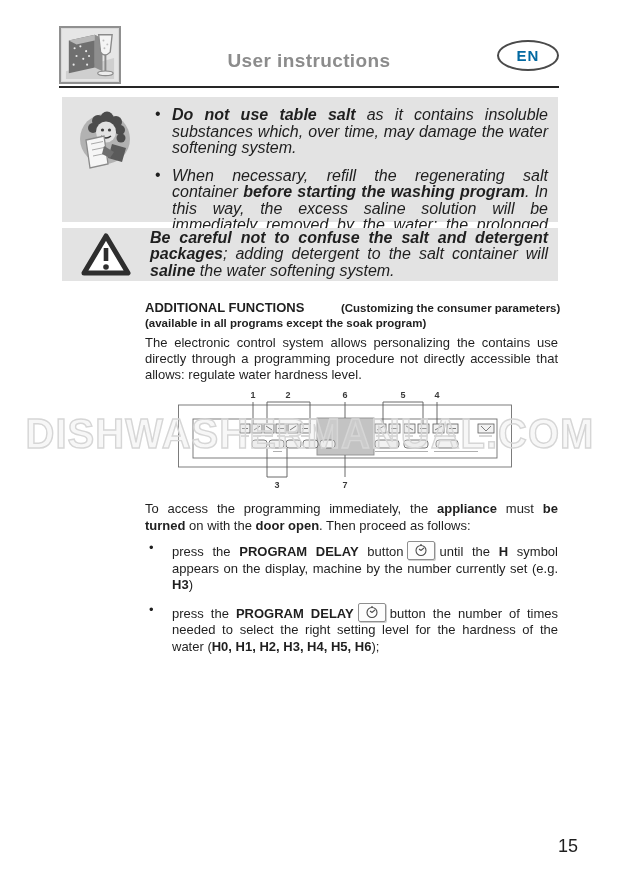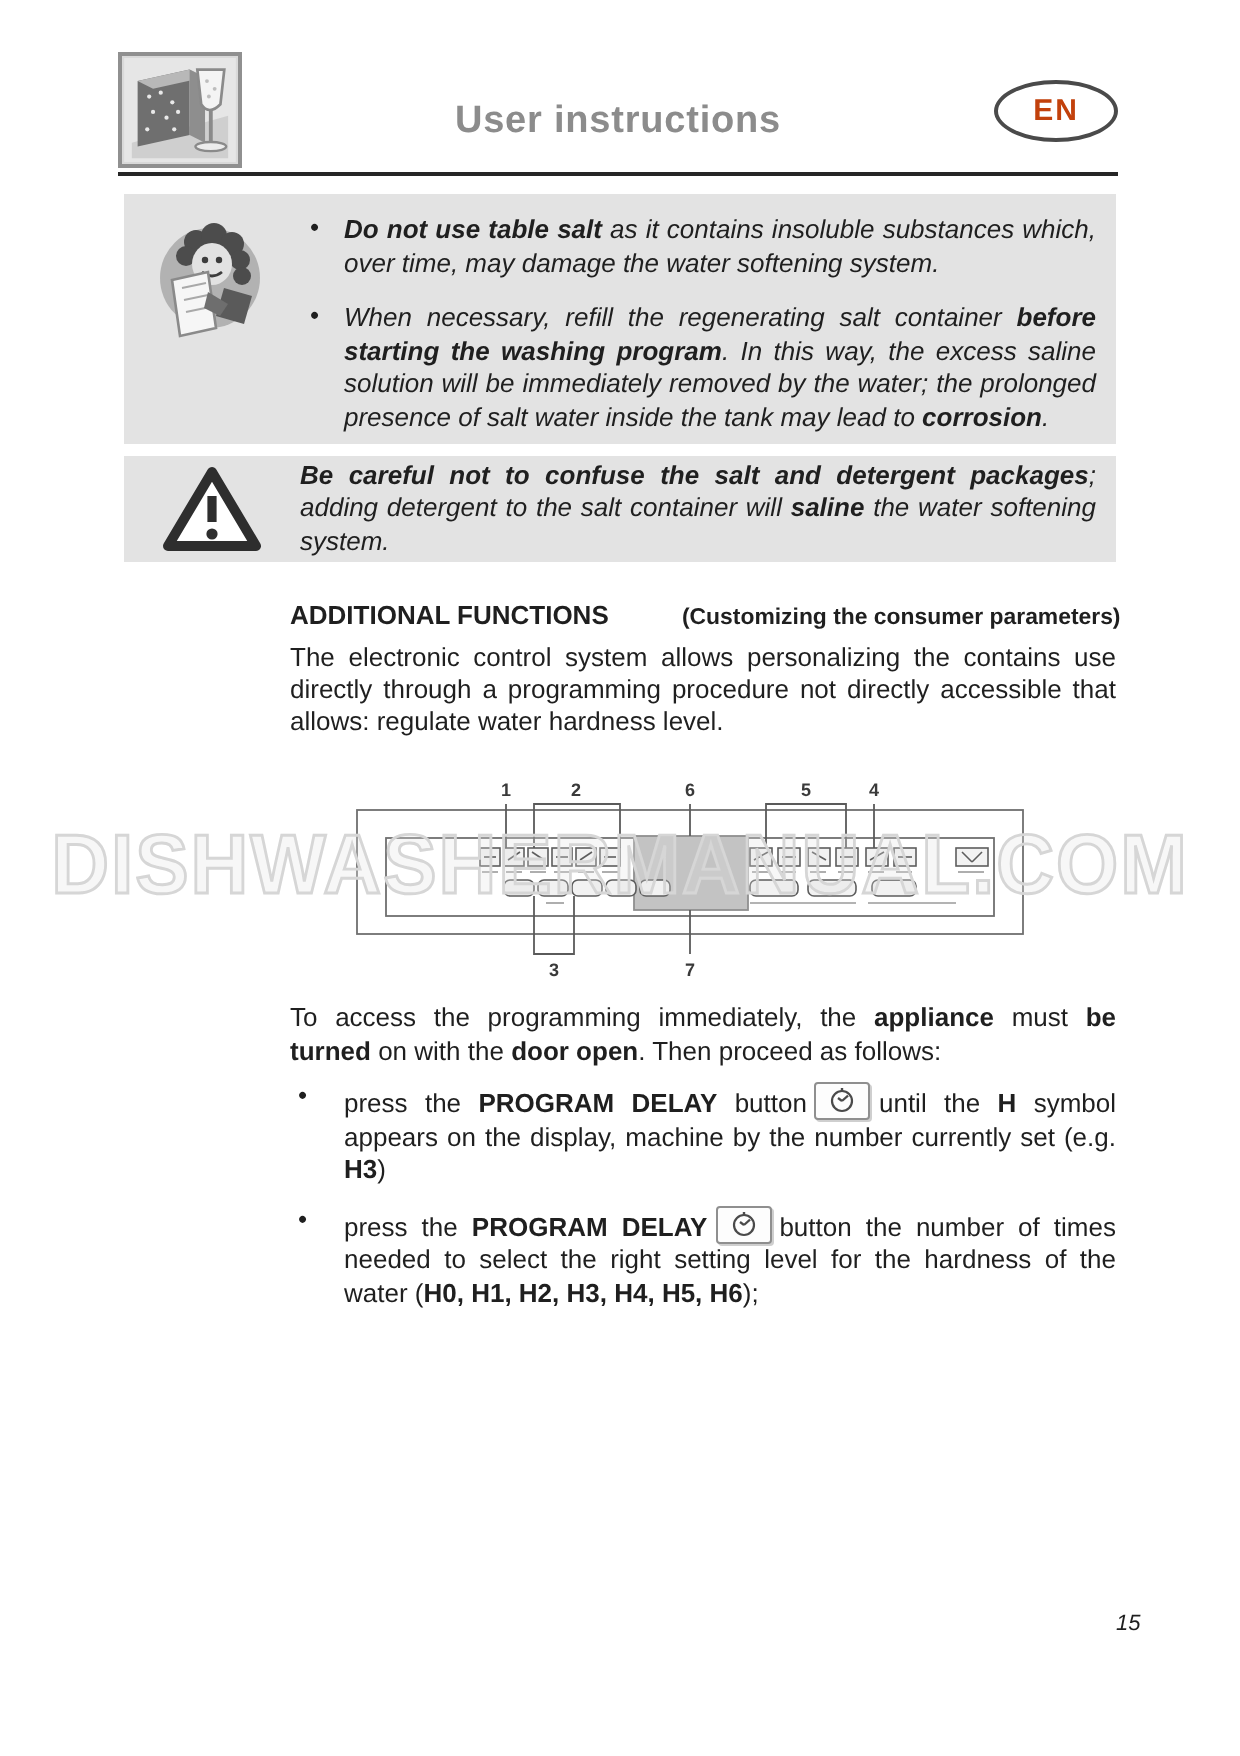--- a/index.html
+++ b/index.html
@@ -8,30 +8,30 @@
     position:relative;width:620px;height:870px;overflow:hidden;
     font-family:"Liberation Sans", sans-serif;
     color:var(--body-text,#1f1f1f);background:#fff;
   }
   
   .header{position:absolute;left:59px;top:23px;width:500px;height:63px;display:flex;align-items:center;}
   .header-icon{width:62px;height:58px;border:2px solid #909090;background:#d9d9d9;padding:1px;box-sizing:border-box;flex:0 0 auto;}
   .header-icon svg{display:block;width:100%;height:100%;}
   .page-title{flex:1;text-align:center;font-size:19px;font-weight:bold;color:var(--header-text,#8c8c8c);letter-spacing:.4px;padding-top:12px;}
   .lang-badge{flex:0 0 auto;width:58px;height:27px;border:2px solid #4a4a4a;border-radius:50%;
-    display:flex;align-items:center;justify-content:center;font-weight:bold;font-size:15px;color:#c2410c;letter-spacing:1px;margin-top:2px;}
+    display:flex;align-items:center;justify-content:center;font-weight:bold;font-size:15px;color:#0369a1;letter-spacing:1px;margin-top:2px;}
   .header-rule{position:absolute;left:59px;top:86px;width:500px;height:2px;background:#262626;}
   
   .graybox{position:absolute;left:62px;width:496px;background:var(--box-background,#e3e3e3);display:flex;box-sizing:border-box;}
   .box-note{top:97px;height:125px;}
   .box-warning{top:228px;height:53px;}
   .icon-cell{flex:0 0 88px;display:flex;justify-content:center;}
   .box-note .icon-cell{align-items:flex-start;padding-top:9px;}
   .box-warning .icon-cell{align-items:center;}
-  .box-text{flex:1;padding-right:10px;font-size:13px;font-style:italic;line-height:16.5px;text-align:justify;}
+  .box-text{flex:1;padding-right:10px;font-size:16px;font-style:italic;line-height:16.5px;text-align:justify;}
   .box-note ul{margin:0;padding:10px 0 0 0;list-style:none;}
   .box-note li{position:relative;padding-left:22px;margin-bottom:11px;}
   .box-note li::before{content:"\2022";position:absolute;left:5px;top:-1px;font-style:normal;}
   .box-warning .box-text{display:flex;align-items:center;}
   
   .content{position:absolute;left:145px;top:300px;width:413px;font-size:13px;line-height:16px;}
   .content h3{margin:0;font-size:13px;white-space:nowrap;font-weight:bold;}
   .subhead{margin:0;font-size:11.5px;font-weight:bold;line-height:15px;}
   .intro{margin:4px 0 0 0;text-align:justify;}
   
@@ -49,21 +49,21 @@
   .procedure{position:absolute;left:145px;top:501px;width:413px;font-size:13px;line-height:16.5px;}
   .procedure p{margin:0;text-align:justify;}
   .procedure ul{margin:7px 0 0 0;padding:0;list-style:none;}
   .procedure li{position:relative;padding-left:27px;margin-bottom:9px;text-align:justify;}
   .procedure li::before{content:"\2022";position:absolute;left:4px;top:-1px;}
   .btn-icon{display:inline-block;width:26px;height:17px;border:1px solid #8f8f8f;border-radius:2px;
     background:#fdfdfd;vertical-align:-4px;margin:0 4px;text-align:center;box-shadow:1px 1px 0 #cfcfcf;}
   .btn-icon svg{display:block;margin:1px auto 0 auto;}
   .nb{margin-top:5px;}
   
-  .pagenum{position:absolute;left:558px;top:806px;font-size:11px;font-style:italic;}
+  .pagenum{position:absolute;left:558px;top:836px;font-size:18px;}
 </style>
 </head>
 <body>
 
 <div class="page">
 
   <div class="header">
     <div class="header-icon">
       <svg viewBox="0 0 58 54">
         <rect x="0" y="0" width="58" height="54" fill="#e6e6e6"></rect>
@@ -136,20 +136,21 @@
         <circle cx="25" cy="34" r="2.8" fill="#2e2e2e"></circle>
       </svg>
     </div>
     <div class="box-text">
       <p style="margin:0"><span style="font-weight: bold;">Be careful not to confuse the salt and detergent packages</span><span>; adding detergent to the salt container will </span><span style="font-weight: bold;">saline</span><span> the water softening system.</span></p>
     </div>
   </div>
 
   <div class="content">
     <h3><span style="font-weight: bold;">ADDITIONAL FUNCTIONS </span><span style="font-weight: bold; font-size: 0.88em; padding-left: 33px;">(Customizing the consumer parameters)</span></h3>
+    <p class="subhead">(available in all programs except the soak program)</p>
     <p class="intro">The electronic control system allows personalizing the contains use directly through a programming procedure not directly accessible that allows: regulate water hardness level.</p>
   </div>
 
   <div class="diagram">
     <svg viewBox="0 0 340 104">
       <g stroke="#6f6f6f" stroke-width="0.9" fill="none">
         <rect x="0.5" y="16" width="333" height="62"></rect>
         <rect x="15" y="30" width="304" height="39"></rect>
       </g>
       <rect x="139" y="29" width="57" height="37" fill="var(--display-fill,#c3c3c3)" stroke="#8f8f8f" stroke-width="0.9"></rect>

